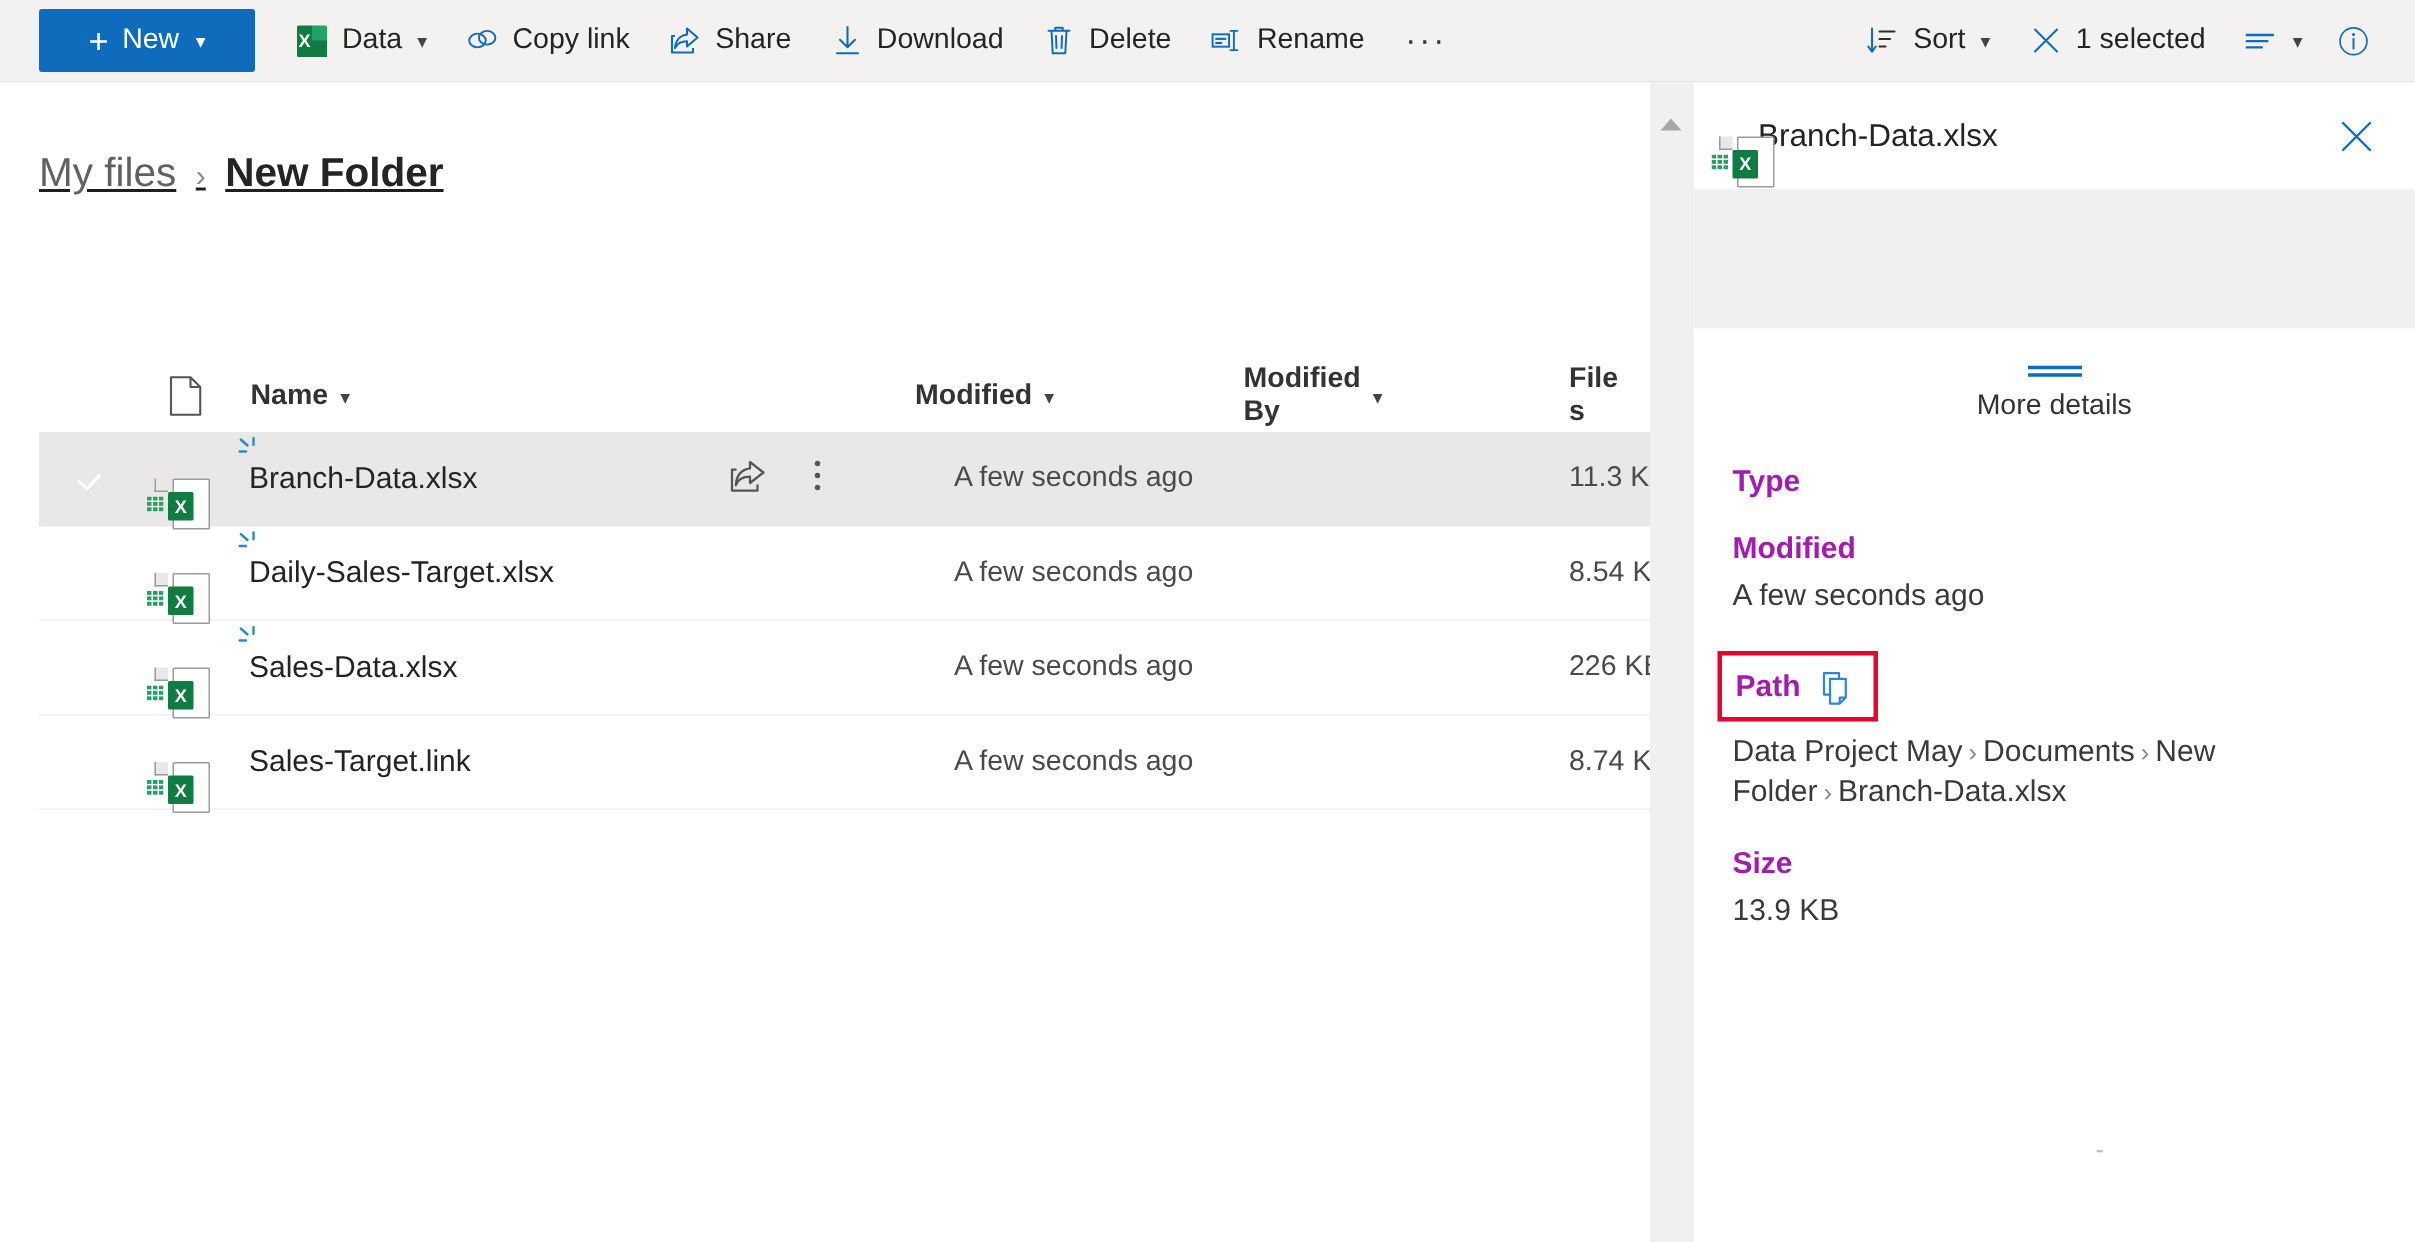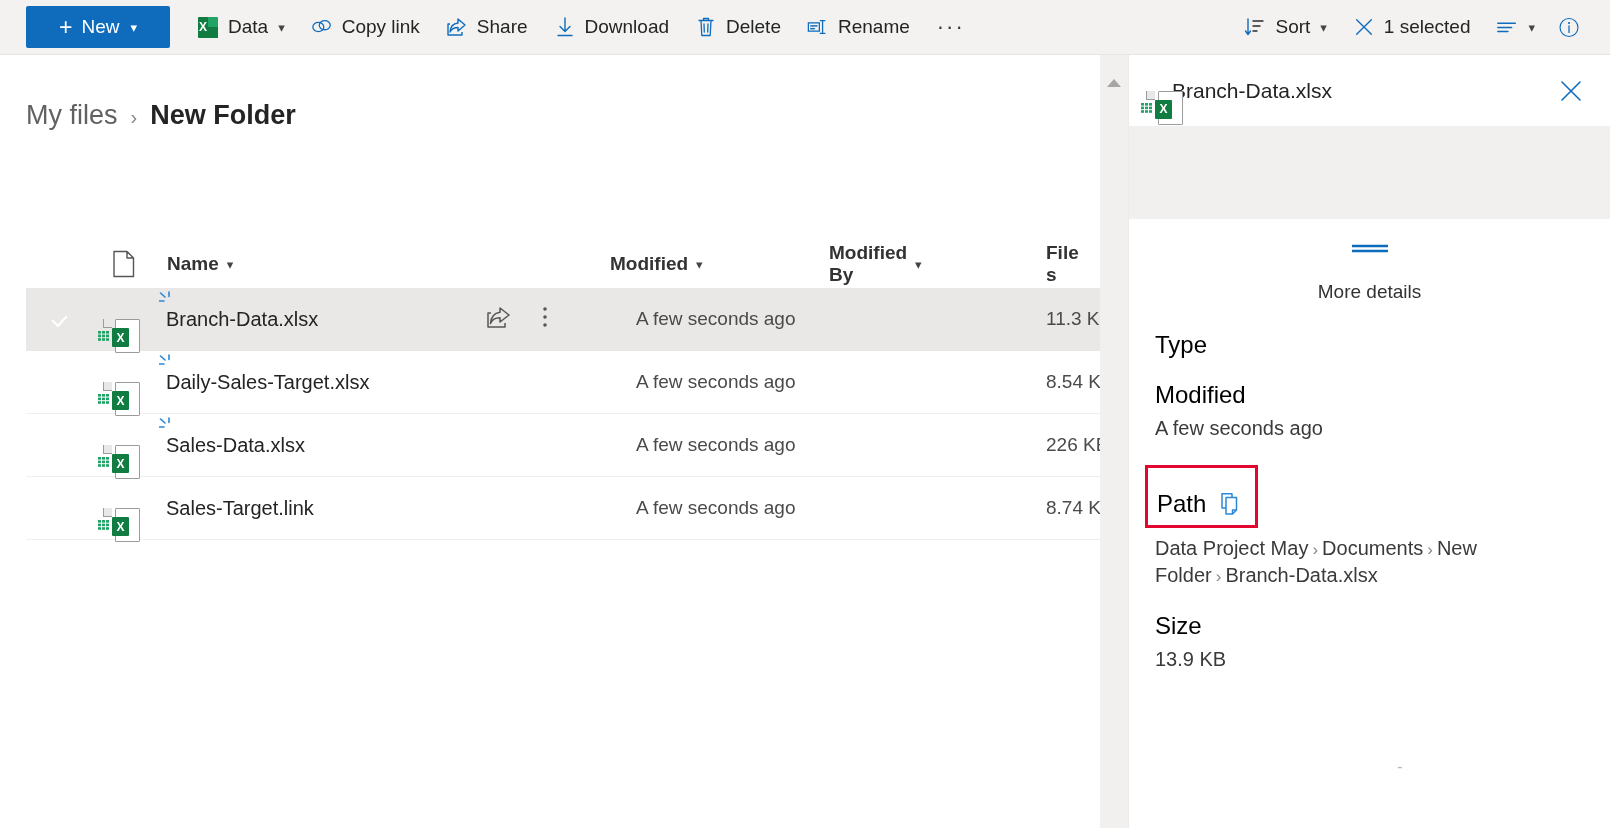--- a/index.html
+++ b/index.html
@@ -48,21 +48,21 @@
   
   .xl-tile { width: 20px; height: 21px; position: relative; }
   .xl-tile .l { position:absolute; left:0; top:0; width:10px; height:21px; background:#107c41; border-radius:1px 0 0 1px;}
   .xl-tile .r { position:absolute; left:10px; top:0; width:10px; height:21px; background:#21a366; border-radius:0 1px 1px 0;}
   .xl-tile .rb { position:absolute; left:10px; top:10px; width:10px; height:11px; background:#107c41;}
   .xl-tile .x { position:absolute; left:0; top:0; width:20px; height:21px; color:#fff; font-size:12px; font-weight:bold; display:flex; align-items:center; justify-content:flex-start; padding-left:1px; }
 
   
   .main {
     position: absolute; left: 0; top: 55px; width: 1100px; height: 773px;
-    background: #fff; overflow: hidden;
+    background: #fff; overflow: hidden; text-decoration: underline;
   }
   .breadcrumb {
     display: flex; align-items: baseline; gap: 13px;
     padding: 45px 0 0 26px; font-size: 27px;
   }
   .bc-root { color: #616161; cursor: pointer; }
   .bc-sep { color: #8a8886; font-size: 20px; }
   .bc-cur { color: #242424; font-weight: 600; cursor: pointer; }
 
   .col-head {
@@ -150,34 +150,34 @@
     height: 71px; display: flex; align-items: center; padding: 0 22px 0 26px;
     gap: 17px;
   }
   .det-title { font-size: 21px; color: #242424; flex: 1; }
   .det-close {
     width: 34px; height: 34px; display: flex; align-items: center; justify-content: center;
     cursor: pointer;
   }
   .det-preview { height: 93px; background: #f1f0ef; margin: 0 0 0 0; }
   .more-details {
-    padding-top: 20px; display: flex; flex-direction: column; align-items: center; gap: 24px;
+    padding-top: 20px; display: flex; flex-direction: column; align-items: center; gap: 3px;
     cursor: pointer;
   }
   .md-bars { width: 38px; }
   .md-label { font-size: 19px; color: #333; }
 
   .meta { padding: 28px 26px 0 26px; }
   .meta-block { margin-bottom: 22px; position: relative; }
-  .meta-label { font-size: 24px; font-weight: 400; color: #000000; margin-bottom: 6px; }
+  .meta-label { font-size: 20px; font-weight: 700; color: #a21caf; margin-bottom: 6px; }
   .meta-value { font-size: 20px; color: #3a3a3a; line-height: 1.38; }
 
   .path-label-wrap {
     display: inline-flex; align-items: center; gap: 13px;
-    padding: 22px 13px 7px 9px;
+    padding: 10px 13px 7px 9px;
     border: 3px solid #e3062e;
     margin-left: -10px;
   }
   .path-label-wrap .meta-label { margin-bottom: 0; }
   .copy-ico { cursor: pointer; display: inline-flex; }
   .path-value { margin-top: 7px; font-size: 20px; color: #3a3a3a; line-height: 1.38; width: 368px; }
   .path-sep { color: #8a8886; font-size: 17px; padding: 0 4px; }
 
   .faint-dash {
     position: absolute; left: 268px; top: 702px;

